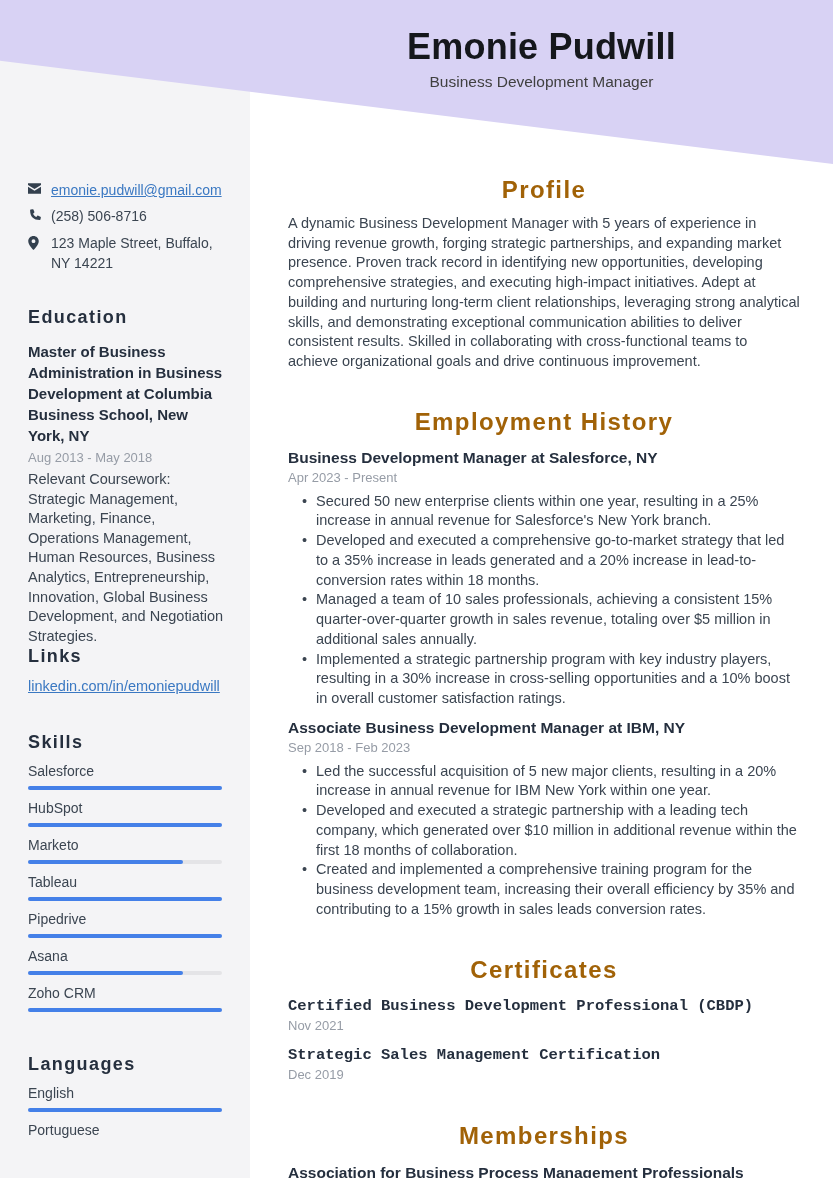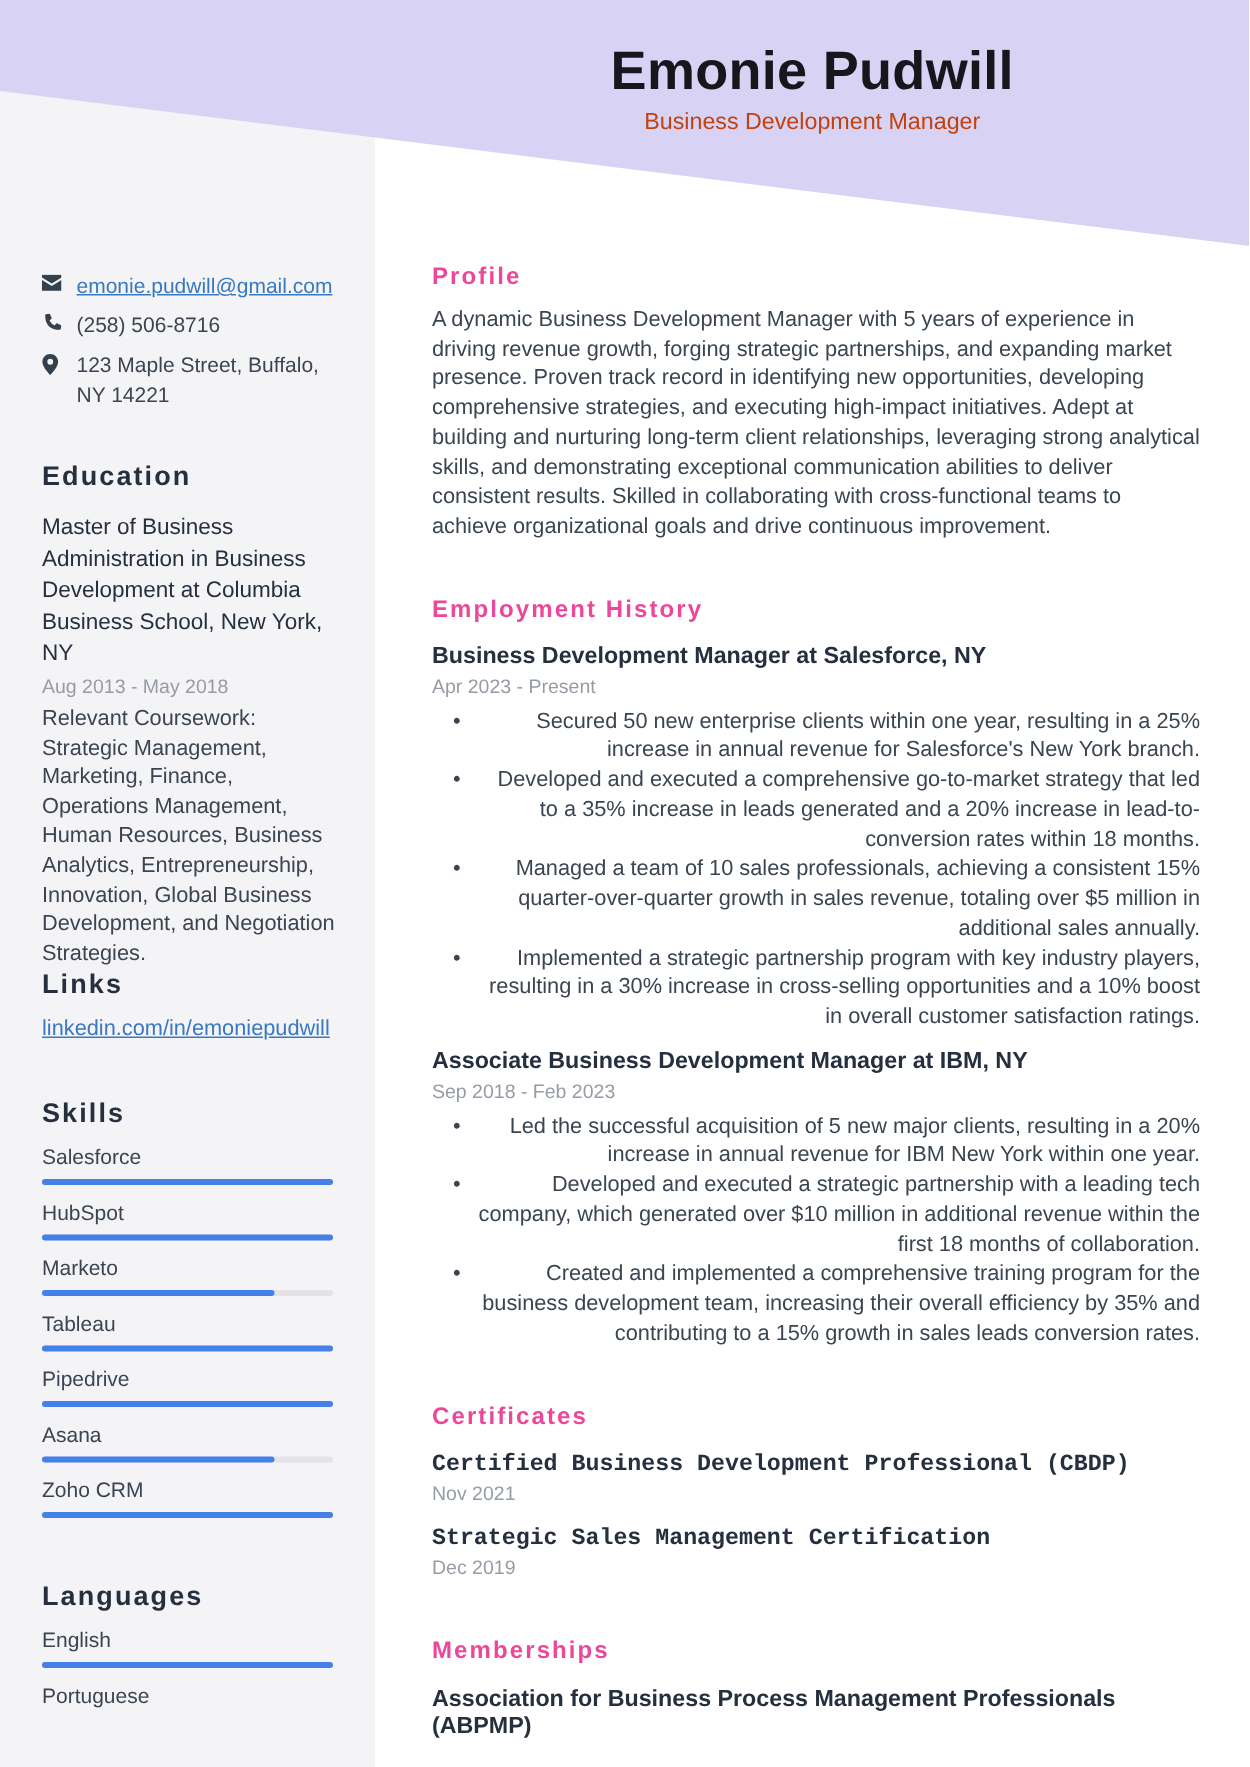--- a/index.html
+++ b/index.html
@@ -35,21 +35,21 @@
   }
   .header-name {
     font-size: 36px;
     font-weight: 700;
     color: #15171c;
     letter-spacing: 0.2px;
   }
   .header-title {
     margin-top: 5px;
     font-size: 15.5px;
-    color: #c2410c;
+    color: #404040;
   }
   .sidebar {
     position: absolute;
     left: 28px; top: 180px;
     width: 196px;
     z-index: 3;
     color: #3b4551;
   }
   .contact-row {
     display: flex;
@@ -69,21 +69,21 @@
   .side-heading {
     font-size: 18px;
     font-weight: 700;
     letter-spacing: 1.4px;
     color: #252f3e;
   }
   .edu-heading { margin-top: 34px; }
   .degree {
     margin-top: 13px;
     font-size: 15px;
-    font-weight: 400;
+    font-weight: 700;
     color: #252f3e;
     line-height: 1.40;
   }
   .side-date {
     margin-top: 4px;
     font-size: 13px;
     color: #969ca6;
   }
   .coursework {
     margin-top: 5px;
@@ -111,24 +111,25 @@
   }
   .lang-heading { margin-top: 42px; }
   .main {
     position: absolute;
     left: 288px; top: 176px;
     width: 512px;
     z-index: 3;
     color: #3b4551;
   }
   .main-heading {
-    font-size: 16px;
+    font-size: 24px;
     font-weight: 700;
     letter-spacing: 1.4px;
-    color: #ec4899;
+    color: #a16207;
+    text-align: center;
   }
   .profile-text {
     margin-top: 10px;
     font-size: 14.5px;
     line-height: 1.36;
   }
   .employment-heading { margin-top: 36px; }
   .job-title {
     margin-top: 13px;
     font-size: 15.5px;
@@ -140,21 +141,21 @@
     font-size: 13px;
     color: #969ca6;
   }
   ul.bullets {
     margin-top: 7px;
     list-style: none;
     padding-left: 28px;
     font-size: 14.5px;
     line-height: 1.36;
   }
-  ul.bullets li { position: relative; text-align: right; }
+  ul.bullets li { position: relative; }
   ul.bullets li::before {
     content: "•";
     position: absolute;
     left: -14px;
     color: #3b4551;
   }
   .certificates-heading { margin-top: 37px; }
   .cert-title {
     margin-top: 13px;
     font-size: 15.5px;

